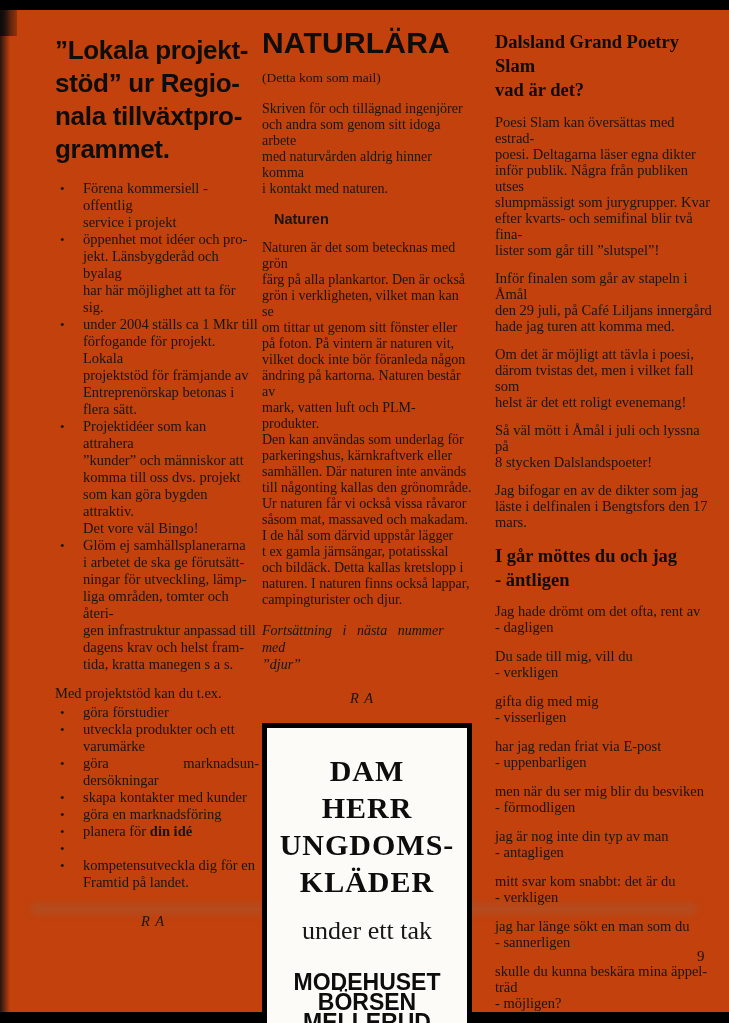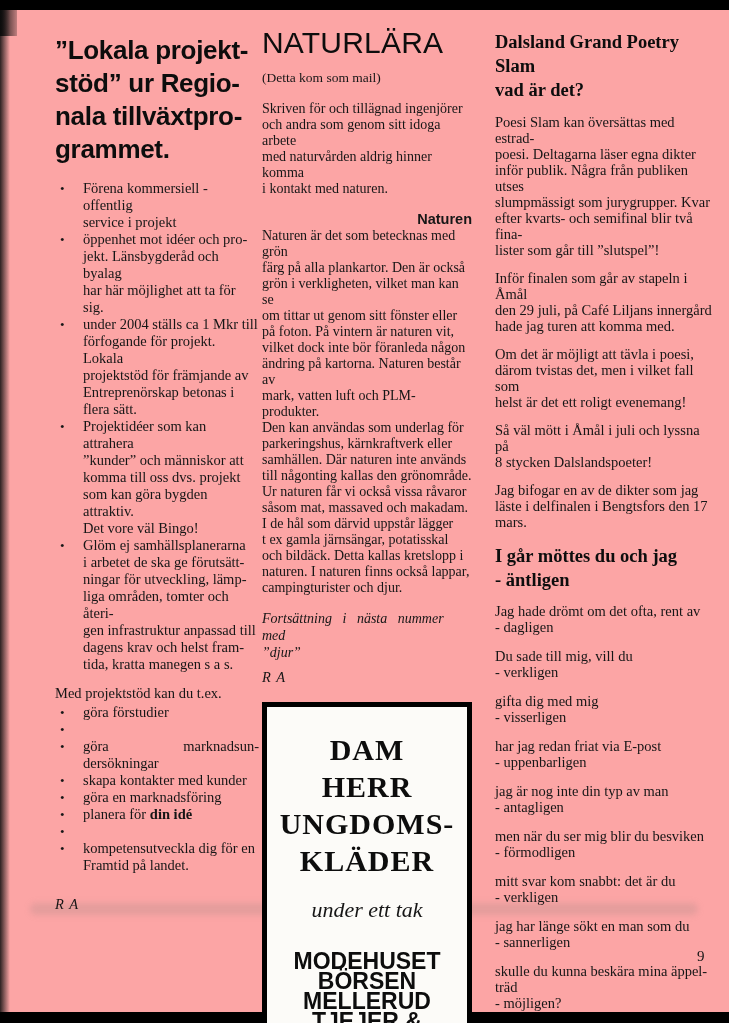--- a/index.html
+++ b/index.html
@@ -1,18 +1,18 @@
 <!DOCTYPE html>
 <html><head>
 <meta charset="utf-8">
 <style>
   html,body{margin:0;padding:0;background:#e8e8e6;}
   .page{
     position:relative;width:729px;height:1023px;overflow:hidden;
-    background:#fca5a5;color:#161616;
+    background:#c2410c;color:#161616;
     font-family:"Liberation Serif",serif;
   }
   
   .bar-top{position:absolute;left:0;top:0;width:729px;height:10px;background:#000;}
   .bar-bottom{position:absolute;left:0;top:1012px;width:729px;height:11px;background:#000;}
   .edge-left{position:absolute;left:0;top:10px;width:10px;height:1002px;
     background:linear-gradient(to right,rgba(15,15,15,.88),rgba(15,15,15,0));}
   .edge-corner{position:absolute;left:0;top:10px;width:17px;height:26px;
     background:linear-gradient(to right,#0c0c0c,rgba(12,12,12,.25));}
   .smudge{position:absolute;left:30px;top:903px;width:668px;height:12px;
@@ -25,38 +25,38 @@
   .pre{white-space:pre-line;}
   
   .head-sans{font-family:"Liberation Sans",sans-serif;font-weight:bold;
     font-size:26px;line-height:33px;margin:0 0 14px 0;letter-spacing:-.3px;color:#0d0d0d;}
   .bullets{list-style:none;margin:0;padding:0;font-size:14.5px;line-height:17px;}
   .b-item{display:flex;}
   .dot{width:28px;flex:0 0 28px;padding-left:5px;box-sizing:border-box;font-size:13px;}
   .bt{flex:1;}
   .jline{display:flex;justify-content:space-between;gap:28px;}
   .lead{font-size:14.5px;line-height:17px;margin:12px 0 2px 0;}
-  .sig{font-style:italic;text-align:left;font-size:14.5px;letter-spacing:1px;}
+  .sig{font-style:italic;text-align:center;font-size:14.5px;letter-spacing:1px;}
   .sig-left{margin-top:22px;padding-right:8px;}
   
-  .naturlara{font-family:"Liberation Sans",sans-serif;font-weight:normal;
+  .naturlara{font-family:"Liberation Sans",sans-serif;font-weight:bold;
     font-size:30px;line-height:34px;margin:0 0 10px 0;letter-spacing:.2px;color:#0d0d0d;}
   .subtitle{font-size:13.5px;margin:0 0 15px 0;}
   .mid-par{font-size:14px;line-height:16px;margin:0 0 14px 0;}
   .naturen-head{font-family:"Liberation Sans",sans-serif;font-weight:bold;
-    font-size:14.5px;line-height:17px;margin:0;text-align:right;}
+    font-size:14.5px;line-height:17px;margin:12px;}
   .continuation{font-style:italic;font-size:14px;line-height:17px;
-    word-spacing:7px;margin:0 0 8px 0;}
+    word-spacing:7px;margin:0 0 17px 0;}
   .sig-mid{padding-right:10px;}
   
   .adbox{margin-top:16px;box-sizing:border-box;height:374px;border:5px solid #000;
     background:#fcfbf8;display:flex;flex-direction:column;align-items:center;
     text-align:center;padding-top:24px;}
   .ad-large{font-weight:bold;font-size:30px;line-height:37px;letter-spacing:1px;color:#0d0d0d;text-align:right;}
-  .ad-tag{font-size:22px;line-height:30px;margin-top:16px;font-style:italic;}
+  .ad-tag{font-size:26px;line-height:30px;margin-top:16px;}
   .ad-store{font-family:"Liberation Sans",sans-serif;font-weight:bold;
     font-size:23px;line-height:20px;margin-top:26px;color:#0d0d0d;}
   .ad-addr{font-family:"Liberation Sans",sans-serif;font-weight:bold;
     font-size:10px;letter-spacing:-.2px;margin-top:8px;color:#0d0d0d;}
   
   .head-serif{font-weight:bold;font-size:18.5px;line-height:24px;margin:0 0 12px 0;color:#0d0d0d;}
   .r-par{font-size:14.5px;line-height:16px;margin:0 0 12px 0;}
   .poem-head{font-weight:bold;font-size:18.5px;line-height:24px;margin:14px 0 11px 0;color:#0d0d0d;}
   .stanza{font-size:14.5px;line-height:16px;margin:0 0 13px 0;}
   .pagenum{position:absolute;left:697px;top:948px;font-size:15px;}
@@ -118,20 +118,22 @@
       </li>
     </ul>
     <p class="lead">Med projektstöd kan du t.ex.</p>
     <ul class="bullets">
       <li class="b-item">
         <span class="dot">•</span>
         <span class="bt pre">göra förstudier</span>
       </li>
       <li class="b-item">
         <span class="dot">•</span>
+        <span class="bt pre">utveckla produkter och ett
+varumärke</span>
       </li>
       <li class="b-item">
         <span class="dot">•</span>
         <span class="bt">
           <span class="jline">
               <span>göra</span>
               <span>marknadsun-</span>
             </span>
           <span>dersökningar</span>
         </span>
@@ -230,24 +232,24 @@
     <h2 class="poem-head pre">I går möttes du och jag
 - äntligen</h2>
     <div class="stanza pre">Jag hade drömt om det ofta, rent av
 - dagligen</div>
     <div class="stanza pre">Du sade till mig, vill du
 - verkligen</div>
     <div class="stanza pre">gifta dig med mig
 - visserligen</div>
     <div class="stanza pre">har jag redan friat via E-post
 - uppenbarligen</div>
+    <div class="stanza pre">men när du ser mig blir du besviken
+- förmodligen</div>
     <div class="stanza pre">jag är nog inte din typ av man
 - antagligen</div>
-    <div class="stanza pre">men när du ser mig blir du besviken
-- förmodligen</div>
     <div class="stanza pre">mitt svar kom snabbt: det är du
 - verkligen</div>
     <div class="stanza pre">jag har länge sökt en man som du
 - sannerligen</div>
     <div class="stanza pre">skulle du kunna beskära mina äppel-
 träd
 - möjligen?</div>
 
   </div>
 

